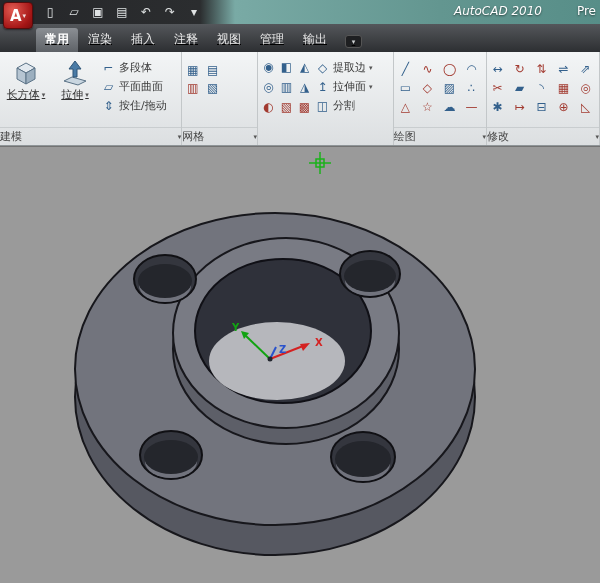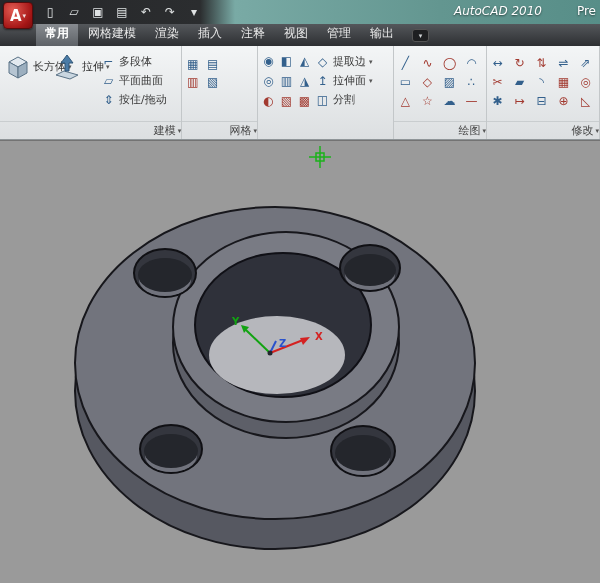--- a/index.html
+++ b/index.html
@@ -13,39 +13,39 @@
     background:radial-gradient(circle at 32% 28%, #e35b52, #a51616 70%, #7d0d0d);
     border:1px solid #570c0c; border-radius:4px; color:#fff; display:flex; align-items:center;
     justify-content:center; font-weight:bold; font-size:15px; box-shadow:0 1px 2px rgba(0,0,0,.5); }
   .applogo .ad { font-size:7px; margin-left:1px; color:#f0dede; }
   .qat { position:absolute; left:42px; top:3px; display:flex; gap:8px; color:#dfe2e3; font-size:12px; }
   .qbtn { width:16px; height:17px; display:flex; align-items:center; justify-content:center; cursor:default; }
   .wtitle { position:absolute; right:58px; top:4px; color:#fff; font-size:12px; text-shadow:0 1px 2px rgba(0,0,0,.55);font-style:italic; }
   .wtitle2 { position:absolute; right:4px; top:4px; color:#fff; font-size:12px; text-shadow:0 1px 2px rgba(0,0,0,.55);text-align:center; }
 
   
-  .tabs { height:22px; display:flex; align-items:flex-end; padding-left:36px; gap:1px;
-    background:linear-gradient(#54575b,#2d2f32); }
+  .tabs { height:28px; display:flex; align-items:flex-end; padding-left:36px; gap:1px;
+    background:linear-gradient(#54575b,#2d2f32);text-decoration:underline; }
   .tab { padding:3px 9px 4px; font-size:12px; color:#e8e8e8; border-radius:3px 3px 0 0; white-space:nowrap; }
   .tab.active { background:linear-gradient(#8b8f94,#5e6267); color:#fff; font-weight:bold; }
   .tabmin { margin-left:8px; margin-bottom:4px; width:17px; height:13px; background:#1e1f21; border:1px solid #555;
     border-radius:3px; color:#cfd2d4; font-size:7px; display:flex; align-items:center; justify-content:center; }
 
   
   .ribbon { height:94px; display:flex; background:linear-gradient(#f3f5f6,#dcdfe1);
     border-bottom:1px solid #8f9598; }
   .panel { position:relative; border-right:1px solid #c3c7c9; padding:2px 3px 17px; }
   .p-model { width:188px; } .p-mesh { width:78px; } .p-solid { width:140px; }
   .p-draw { width:96px; } .p-modify { flex:1; }
-  .ptitle { position:absolute; bottom:1px; left:0; right:0; display:flex; justify-content:flex-end;
+  .ptitle { position:absolute; bottom:1px; left:0; right:0; display:flex; justify-content:space-between;
     align-items:center; gap:2px; font-size:11px; color:#454545; border-top:1px solid #c9cdcf; padding-top:1px; }
   .dd { font-size:7px; color:#555; }
   .prow { display:flex; gap:3px; align-items:flex-start; }
-  .bigbtn { width:46px; display:flex; flex-direction:row; align-items:center; font-size:11px;
-    color:#333; text-align:center; line-height:12px; padding-top:3px; }
+  .bigbtn { width:46px; display:flex; flex-direction:column; align-items:center; font-size:11px;
+    color:#333; text-align:center; line-height:12px; padding-top:3px;text-decoration:underline; }
   .bicon { height:32px; display:flex; align-items:center; }
   .blabel { display:flex; align-items:center; gap:2px; white-space:nowrap; }
   .smallcol { display:flex; flex-direction:column; gap:4px; font-size:11px; color:#3a3a3a; margin-top:6px; }
   .sbtn { display:flex; align-items:center; gap:3px; white-space:nowrap; }
   .ico { width:15px; height:15px; display:inline-flex; align-items:center; justify-content:center;
     color:#33608c; font-size:12px; }
   .ico:nth-child(3n) { color:#a23a30; }
   .grid2 { display:grid; grid-template-columns:repeat(2,17px); gap:3px; margin-top:8px; }
   .iconcol { display:flex; flex-direction:column; gap:5px; margin-top:5px; }
   .gridicons { display:grid; gap:4px; margin-top:7px; justify-content:center; }
@@ -86,21 +86,20 @@
       <span class="qbtn">↶</span>
       <span class="qbtn">↷</span>
       <span class="qbtn">▾</span>
     </div>
     <div class="wtitle">AutoCAD 2010</div>
     <div class="wtitle2">Pre</div>
   </div>
 
   <div class="tabs">
     <div class="tab active">常用</div>
-    <div class="tab">网格建模</div>
     <div class="tab">渲染</div>
     <div class="tab">插入</div>
     <div class="tab">注释</div>
     <div class="tab">视图</div>
     <div class="tab">管理</div>
     <div class="tab">输出</div>
     <div class="tabmin">
       <span>▾</span>
     </div>
   </div>

